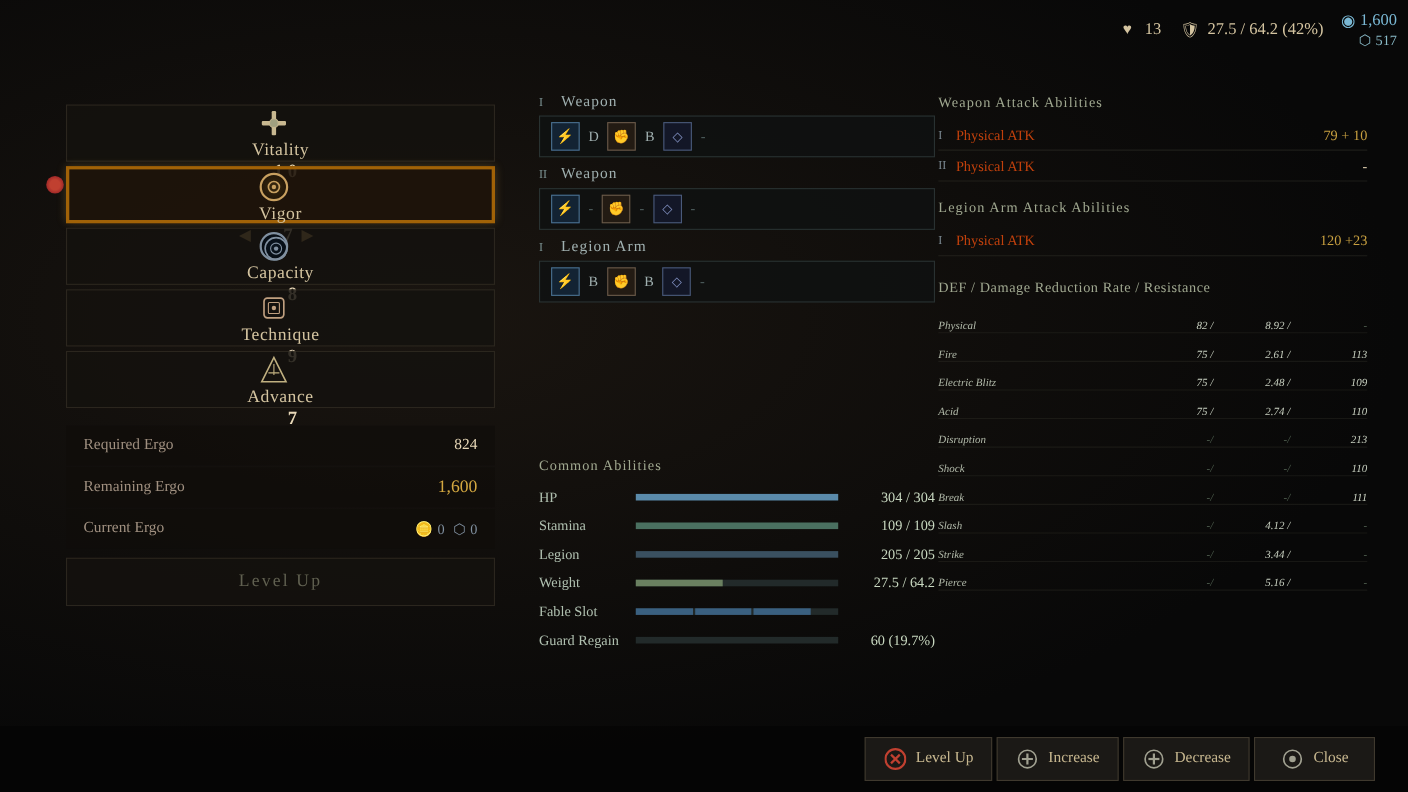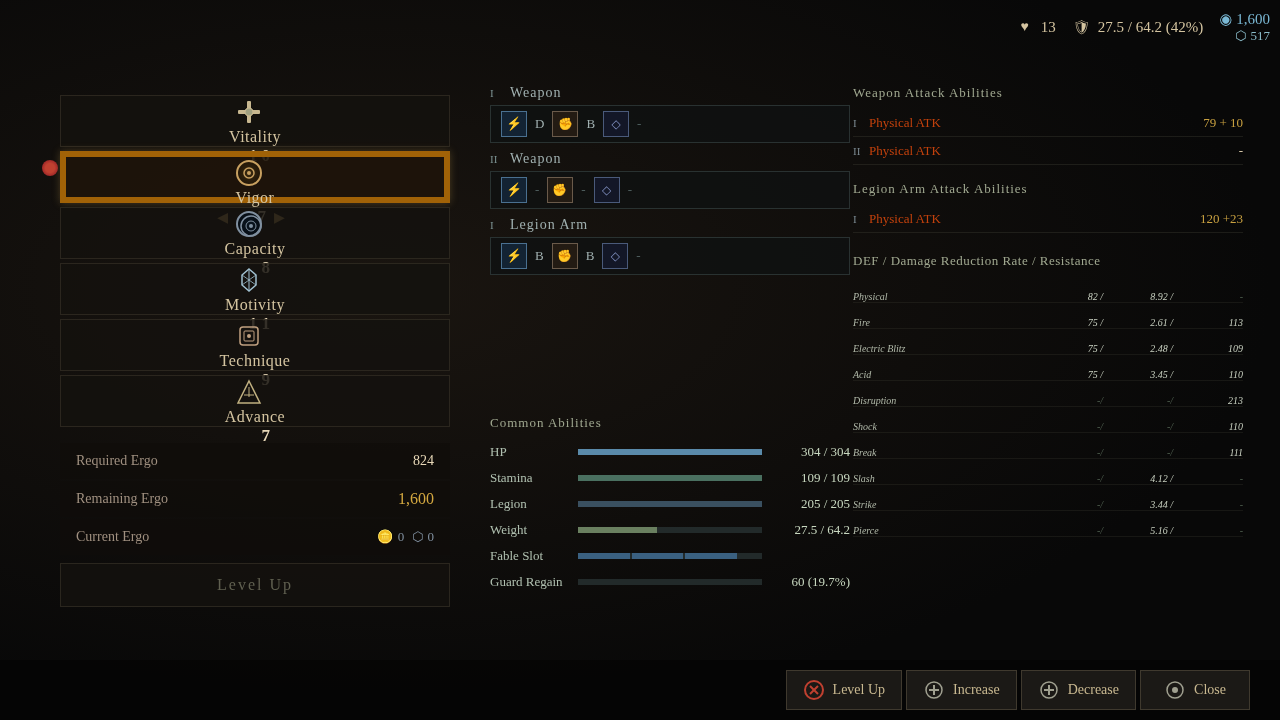--- a/index.html
+++ b/index.html
@@ -79,21 +79,21 @@
       background: rgba(20, 18, 14, 0.85);
       margin-bottom: 4px;
       padding: 0 16px;
       border: 1px solid rgba(100, 90, 70, 0.3);
       position: relative;
       flex-direction: column;
     }
 
     .stat-row.active {
       background: rgba(30, 20, 10, 0.9);
-      border: 6px solid #a16207;
+      border: 3px solid #a16207;
       box-shadow: 0 0 8px rgba(200, 160, 80, 0.3);
     }
 
     .stat-icon {
       width: 32px;
       height: 32px;
       margin-right: 12px;
       display: flex;
       align-items: center;
       justify-content: center;
@@ -549,32 +549,20 @@
           <circle cx="13" cy="13" r="10" fill="none" stroke="#8090a0" stroke-width="1.5"></circle>
           <circle cx="13" cy="13" r="5" fill="none" stroke="#8090a0" stroke-width="1"></circle>
           <circle cx="13" cy="13" r="2" fill="#8090a0"></circle>
         </svg>
       </div>
     </div>
     <span class="stat-name">Capacity</span>
     <span class="stat-value">8</span>
   </div>
 
-  <div class="stat-row">
-    <div class="stat-icon icon-motivity">
-      <svg width="26" height="26" viewBox="0 0 26 26">
-        <polygon points="13,2 20,8 20,18 13,24 6,18 6,8" fill="none" stroke="#a0c0d0" stroke-width="1.5"></polygon>
-        <line x1="13" y1="2" x2="13" y2="24" stroke="#a0c0d0" stroke-width="1"></line>
-        <line x1="6" y1="8" x2="20" y2="18" stroke="#a0c0d0" stroke-width="0.8"></line>
-        <line x1="20" y1="8" x2="6" y2="18" stroke="#a0c0d0" stroke-width="0.8"></line>
-      </svg>
-    </div>
-    <span class="stat-name">Motivity</span>
-    <span class="stat-value">1  1</span>
-  </div>
 
   <div class="stat-row">
     <div class="stat-icon icon-technique">
       <svg width="26" height="26" viewBox="0 0 26 26">
         <rect x="4" y="4" width="18" height="18" rx="3" fill="none" stroke="#c0a080" stroke-width="1.5"></rect>
         <rect x="8" y="8" width="10" height="10" rx="1" fill="none" stroke="#c0a080" stroke-width="1"></rect>
         <circle cx="13" cy="13" r="2" fill="#c0a080"></circle>
       </svg>
     </div>
     <span class="stat-name">Technique</span>
@@ -777,21 +765,21 @@
       <div class="def-values">
         <span class="def-val">75 /</span>
         <span class="def-val">2.48 /</span>
         <span class="def-val">109</span>
       </div>
     </div>
     <div class="def-row">
       <span class="def-name">Acid</span>
       <div class="def-values">
         <span class="def-val">75 /</span>
-        <span class="def-val">3.45 /</span>
+        <span class="def-val">2.74 /</span>
         <span class="def-val">110</span>
       </div>
     </div>
     <div class="def-row">
       <span class="def-name">Disruption</span>
       <div class="def-values">
         <span class="def-val def-dash">-/</span>
         <span class="def-val def-dash">-/</span>
         <span class="def-val">213</span>
       </div>

